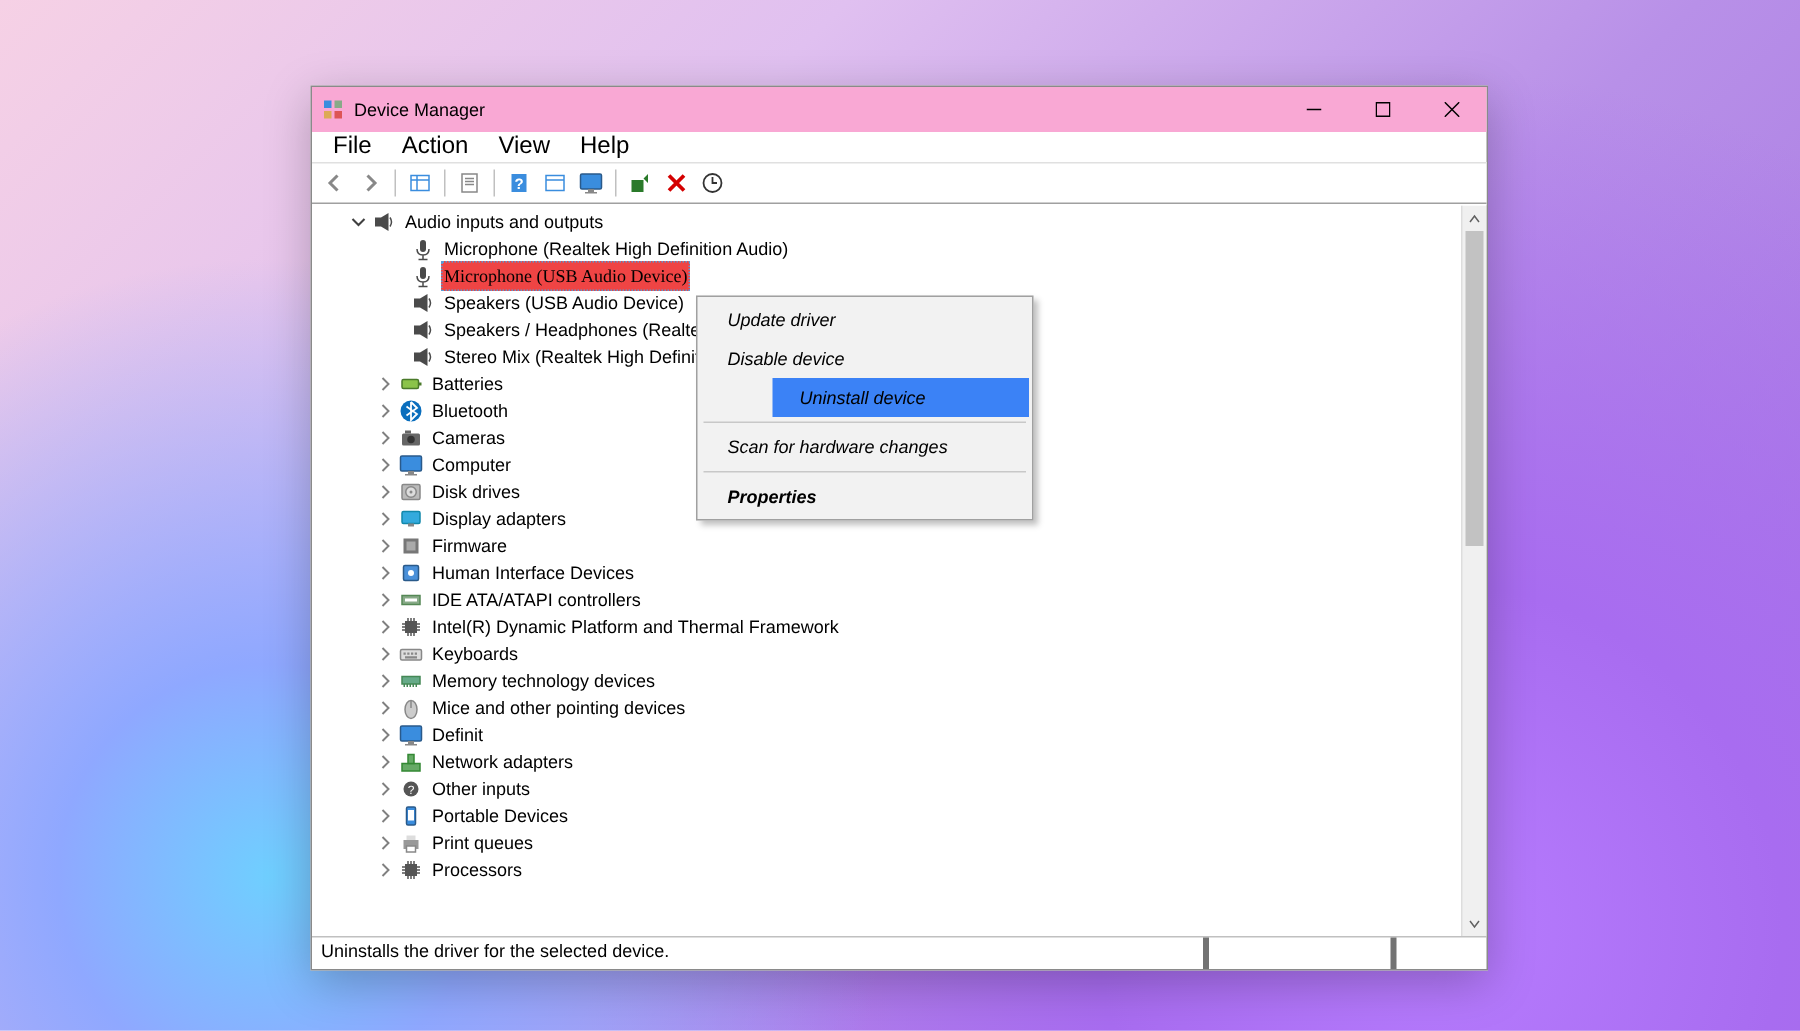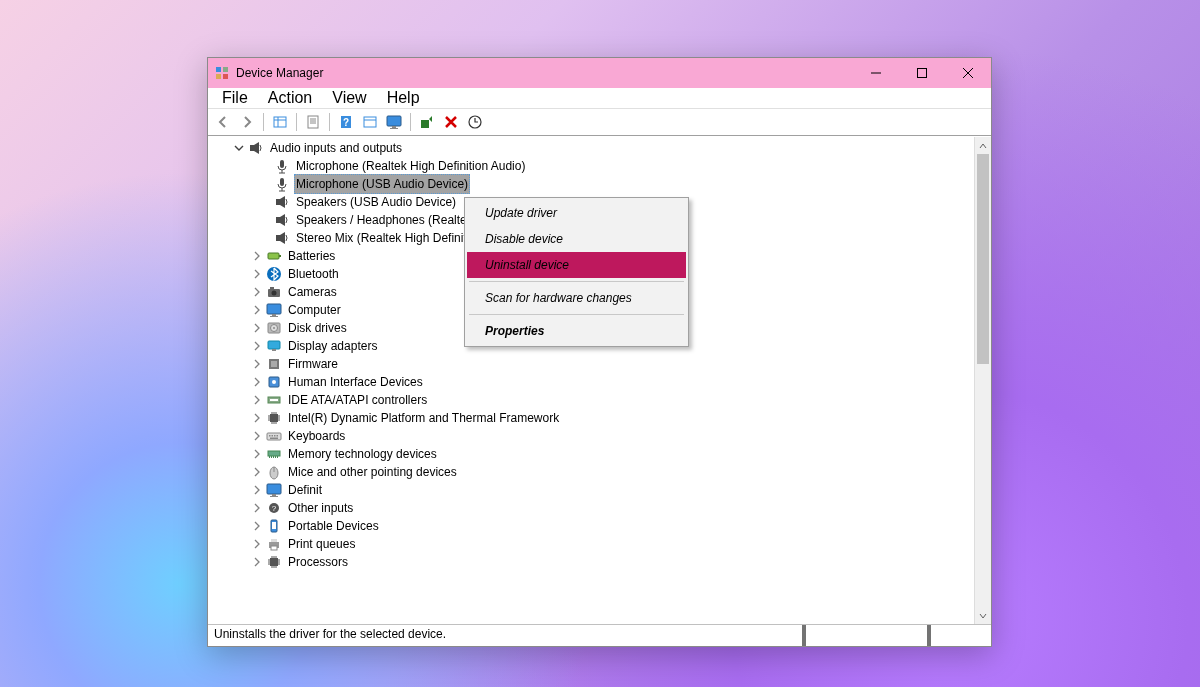--- a/index.html
+++ b/index.html
@@ -37,21 +37,21 @@
   
   .content-wrap { flex: 1; border-top: 1px solid #fff; display: flex; overflow: hidden; position: relative; }
   .tree { flex: 1; overflow: hidden; padding: 2px 0 2px 2px; font-size: 12px; line-height: 18px; background: #fff; position: relative; }
   .scrollbar { width: 17px; background: #f0f0f0; border-left: 1px solid #ddd; position: relative; }
   .scroll-arrow { height: 17px; display:flex; align-items:center; justify-content:center; }
   .scroll-thumb { position:absolute; left:2px; right:2px; top:17px; height: 210px; background:#c2c2c2; border-radius:0; }
   .node { display: flex; align-items: center; height: 18px; white-space: nowrap; text-align: right; }
   .twisty { width: 14px; height: 14px; display:inline-flex; align-items:center; justify-content:center; color:#595959; margin-right: 0; }
   .dev-icon { width: 16px; height: 16px; margin: 0 4px 0 2px; display:inline-flex; align-items:center; justify-content:center; }
   .node-label { padding: 0 2px; }
-  .node.selected .node-label { background: #a3a3a3; border: 1px dotted #5a9bd5; padding: 0 1px; }
+  .node.selected .node-label { background: #ef4444; border: 1px dotted #5a9bd5; padding: 0 1px; font-family: Liberation Serif, serif; }
   .indent-0 { padding-left: 22px; }
   .indent-1 { padding-left: 40px; }
   .indent-2 { padding-left: 62px; }
   
   .statusbar { height: 22px; border-top: 1px solid #c0c0c0; display: flex; font-size: 12px; }
   .status-cell { padding: 2px 6px; border-right: 4px solid #737373; }
   .status-cell.main { flex: 1; }
   .status-cell.mid { width: 125px; }
   .status-cell.right { width: 60px; border-right:none; }
   
@@ -60,21 +60,21 @@
     left: 464px; top: 197px;
     width: 225px;
     background: #f2f2f2;
     border: 1px solid #a0a0a0;
     box-shadow: 3px 3px 4px rgba(0,0,0,.25);
     padding: 2px;
     font-size: 12px;
     z-index: 50;
   }
   .ctxitem { padding: 6px 18px; font-style: italic; }
-  .ctxitem.highlight { background: #be185d; }
+  .ctxitem.highlight { background: #3b82f6; margin-left: 48px; }
   .ctxitem.bold { font-weight: 600; }
   .ctxsep { height: 1px; background: #c8c8c8; margin: 3px 2px; }
 </style>
 </head>
 <body>
 
 <svg width="0" height="0" style="position:absolute">
   <defs>
     <g id="i-speaker">
         <rect x="2" y="5" width="4" height="6" fill="#4a4a4a"></rect>
@@ -538,20 +538,33 @@
             <span class="node-label">Definit</span>
           </div>
           <div class="node indent-1">
             <span class="twisty">
               <svg width="10" height="10" viewBox="0 0 10 10">
                 <path d="M3 1 L7 5 L3 9" fill="none" stroke="#808080" stroke-width="1.3"></path>
               </svg>
             </span>
             <span class="dev-icon">
               <svg viewBox="0 0 16 16">
+                <use href="#i-network"></use>
+              </svg>
+            </span>
+            <span class="node-label">Network adapters</span>
+          </div>
+          <div class="node indent-1">
+            <span class="twisty">
+              <svg width="10" height="10" viewBox="0 0 10 10">
+                <path d="M3 1 L7 5 L3 9" fill="none" stroke="#808080" stroke-width="1.3"></path>
+              </svg>
+            </span>
+            <span class="dev-icon">
+              <svg viewBox="0 0 16 16">
                 <use href="#i-other"></use>
               </svg>
             </span>
             <span class="node-label">Other inputs</span>
           </div>
           <div class="node indent-1">
             <span class="twisty">
               <svg width="10" height="10" viewBox="0 0 10 10">
                 <path d="M3 1 L7 5 L3 9" fill="none" stroke="#808080" stroke-width="1.3"></path>
               </svg>

